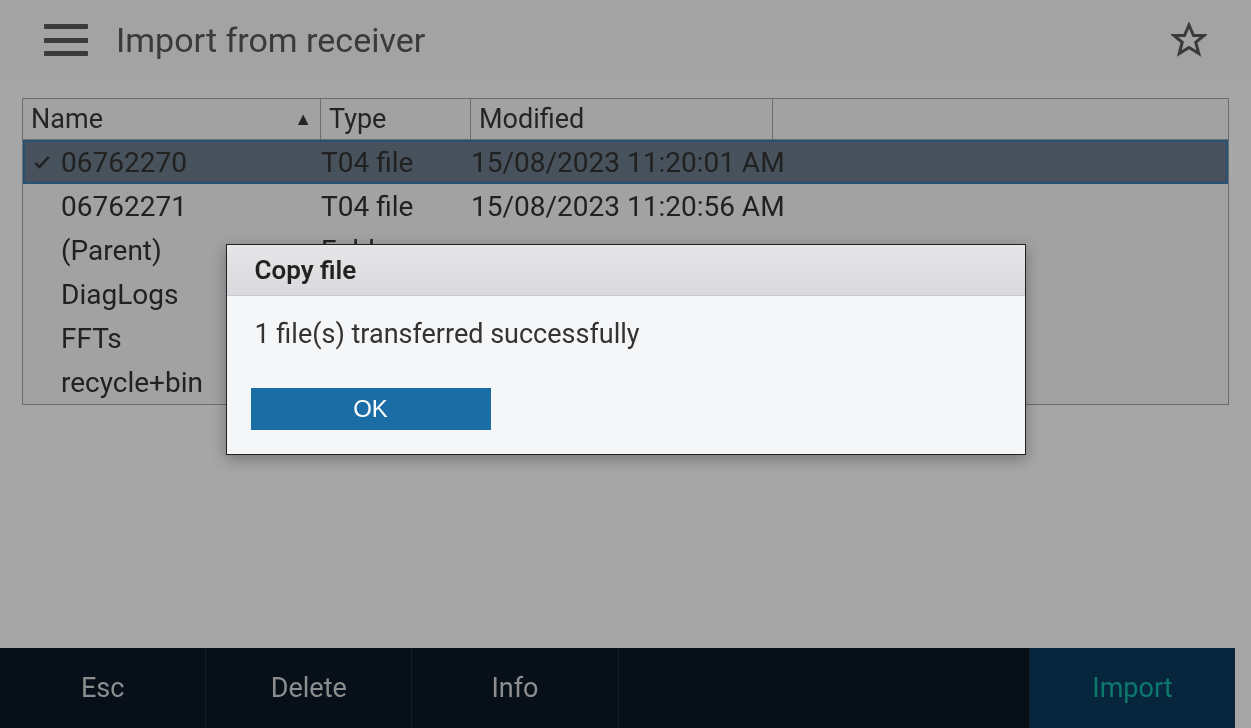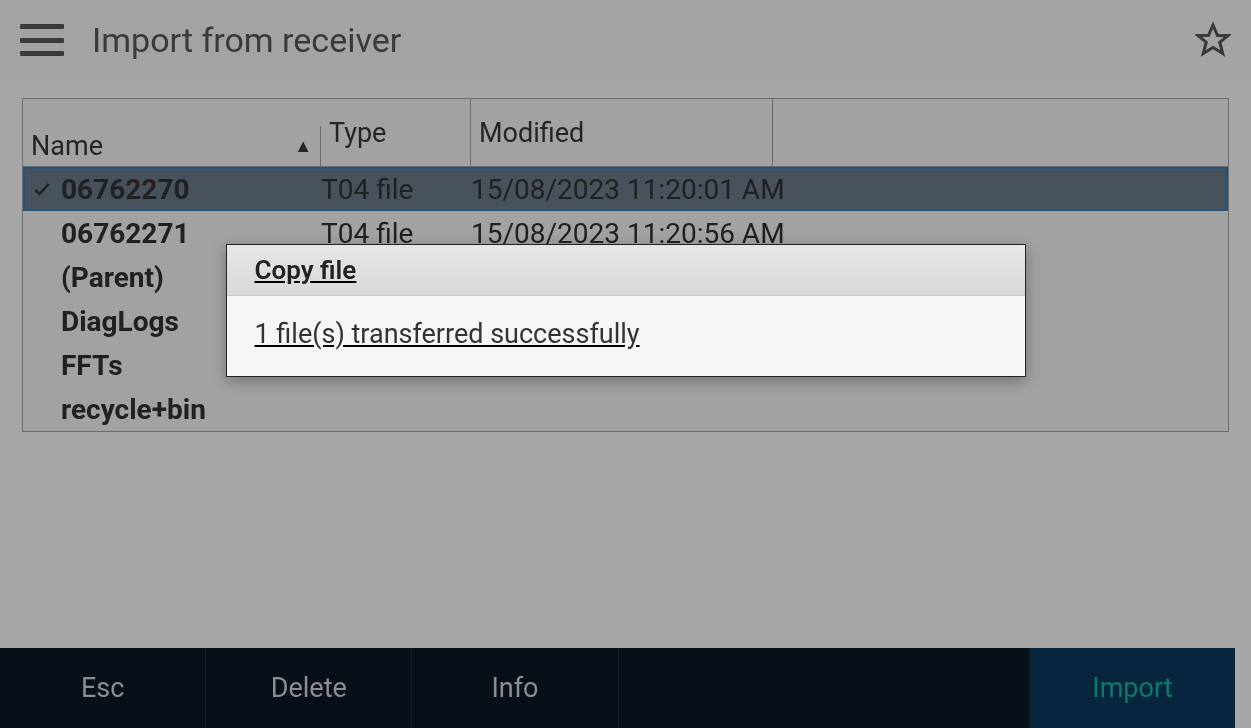--- a/index.html
+++ b/index.html
@@ -8,21 +8,21 @@
       height: 728px;
       background: #ffffff;
       font-family: -apple-system, "Segoe UI", Roboto, Arial, sans-serif;
       overflow: hidden;
       position: relative;
     }
     .header {
       height: 80px;
       display: flex;
       align-items: center;
-      padding: 0 20px;
+      padding: 0 44px;
       background: #fafafa;
       color: #5a5a5a;
     }
     .menu-icon {
       width: 44px;
       height: 32px;
       display: flex;
       flex-direction: column;
       justify-content: space-between;
       cursor: pointer;
@@ -63,21 +63,21 @@
       color: #3a3a3a;
       font-size: 27px;
     }
     .th {
       padding: 4px 8px;
       border-right: 1px solid #a8a8a8;
       display: flex;
       align-items: center;
     }
     .th:last-child { border-right: none; }
-    .th-name { width: 298px; justify-content: space-between; margin-top: 27px; }
+    .th-name { width: 298px; justify-content: space-between; }
     .th-type { width: 150px; }
     .th-mod { width: 302px; text-align: center; }
     .th-last { flex: 1; }
     .sort-caret {
       font-size: 18px;
       color: #3a3a3a;
     }
 
     .rows {
       font-size: 28px;
@@ -101,21 +101,21 @@
       justify-content: center;
       color: #333;
     }
     .check-icon svg {
       width: 20px;
       height: 20px;
       stroke: #333;
       stroke-width: 3;
       fill: none;
     }
-    .cell-name { width: 264px; padding-left: 4px; font-weight: bold; }
+    .cell-name { width: 264px; padding-left: 4px; }
     .cell-type { width: 150px; }
     .cell-mod { width: 320px; }
 
     .bottom-bar {
       position: absolute;
       left: 0; right: 16px; bottom: 0;
       height: 80px;
       background: #0c1826;
       display: flex;
     }
@@ -146,21 +146,20 @@
       display: flex;
       align-items: flex-start;
       justify-content: center;
       padding-top: 244px;
     }
     .dialog {
       width: 800px;
       background: #f5f6f8;
       border: 1px solid #222;
       box-shadow: 0 4px 14px rgba(0,0,0,0.3);
-      text-decoration: underline;
     }
     .dialog-title {
       background: linear-gradient(#e6e6e8, #d8d9dc);
       padding: 10px 28px;
       font-size: 26px;
       font-weight: 600;
       color: #222;
       border-bottom: 1px solid #c8c9cc;
     }
     .dialog-body {
@@ -262,14 +261,17 @@
   <div class="bb-btn">Delete</div>
   <div class="bb-btn">Info</div>
   <div class="bb-spacer"></div>
   <div class="bb-btn primary">Import</div>
 </div>
 
 <div class="overlay">
   <div class="dialog">
     <div class="dialog-title">Copy file</div>
     <div class="dialog-body">1 file(s) transferred successfully</div>
+    <div class="dialog-actions">
+      <button class="dialog-ok">OK</button>
+    </div>
   </div>
 </div>
 
 </body></html>

